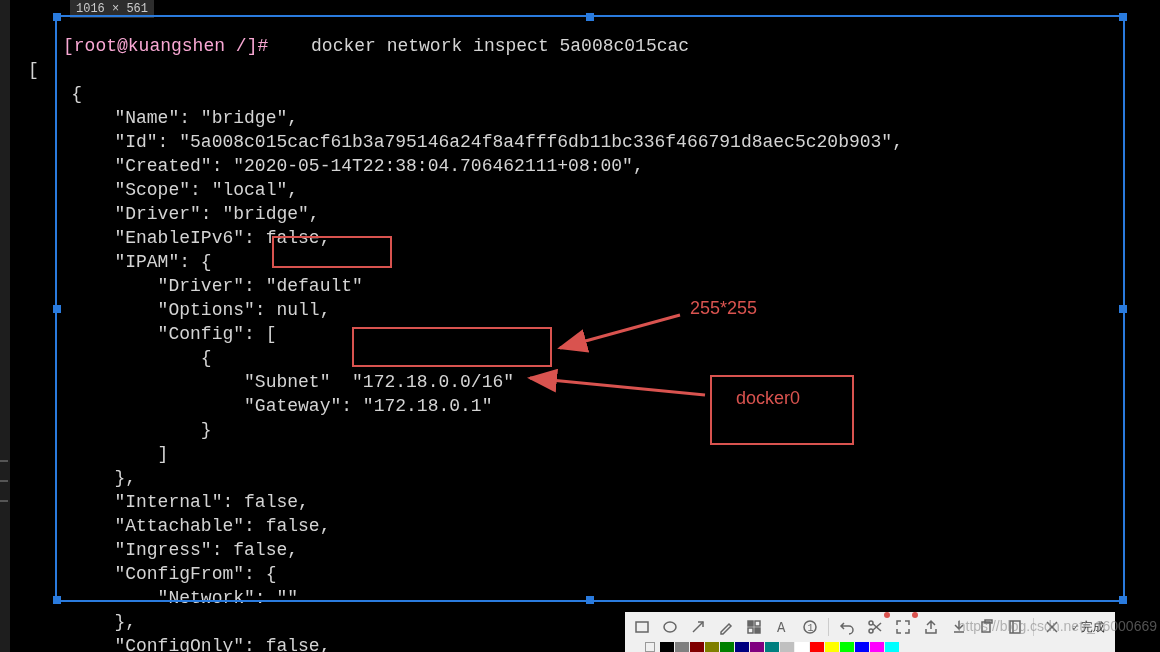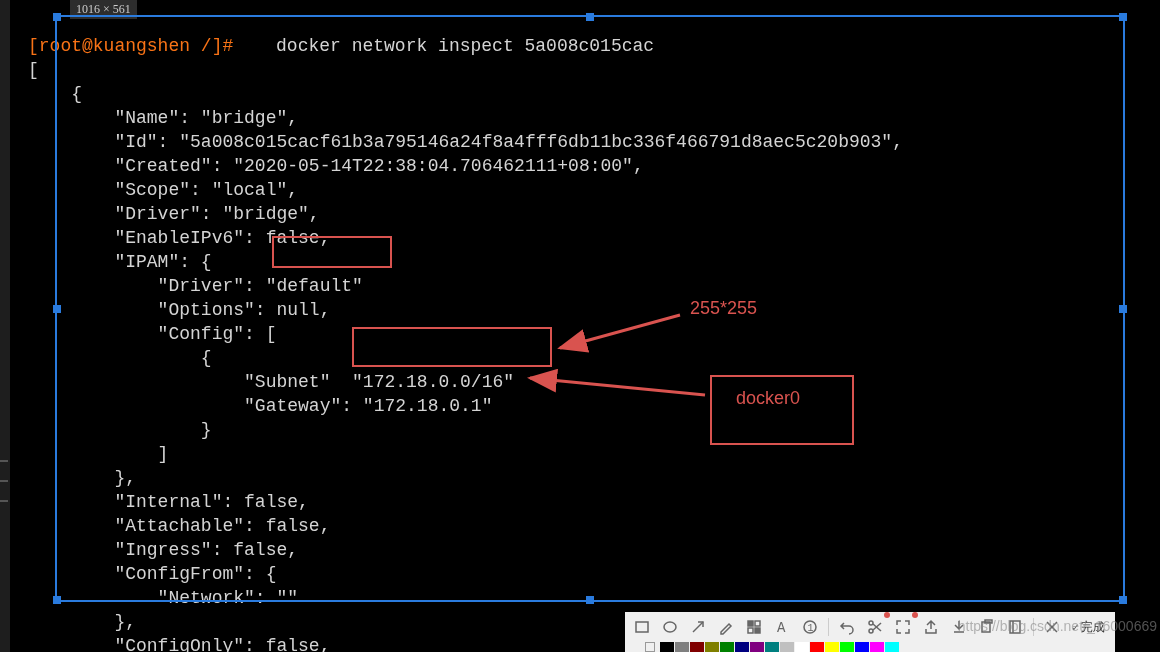--- a/index.html
+++ b/index.html
@@ -12,37 +12,37 @@
       position: relative;
     }
     .ruler-label {
       position: absolute;
       top: 0;
       left: 70px;
       background: #2d2d2d;
       color: #ccc;
       font-size: 12px;
       padding: 2px 6px;
-      font-family: Liberation Serif, serif;
+      font-family: Liberation Mono, monospace;
     }
     .terminal {
       position: absolute;
       top: 0;
       left: 10px;
       right: 0;
       bottom: 0;
       background: #000;
       padding: 10px 18px;
       color: #d4d4d4;
       font-size: 18px;
       line-height: 24px;
       white-space: pre;
       overflow: hidden;
     }
-    .prompt-host { color: #f97316; }
+    .prompt-host { color: #f9a8d4; margin-left: 35px; }
     .cmd { color: #d4d4d4; margin-left: 32px; }
     .json-text { color: #d4d4d4; }
     .selection-border {
       position: absolute;
       border: 2px solid #2a7bde;
       top: 15px;
       left: 55px;
       width: 1070px;
       height: 587px;
       pointer-events: none;

